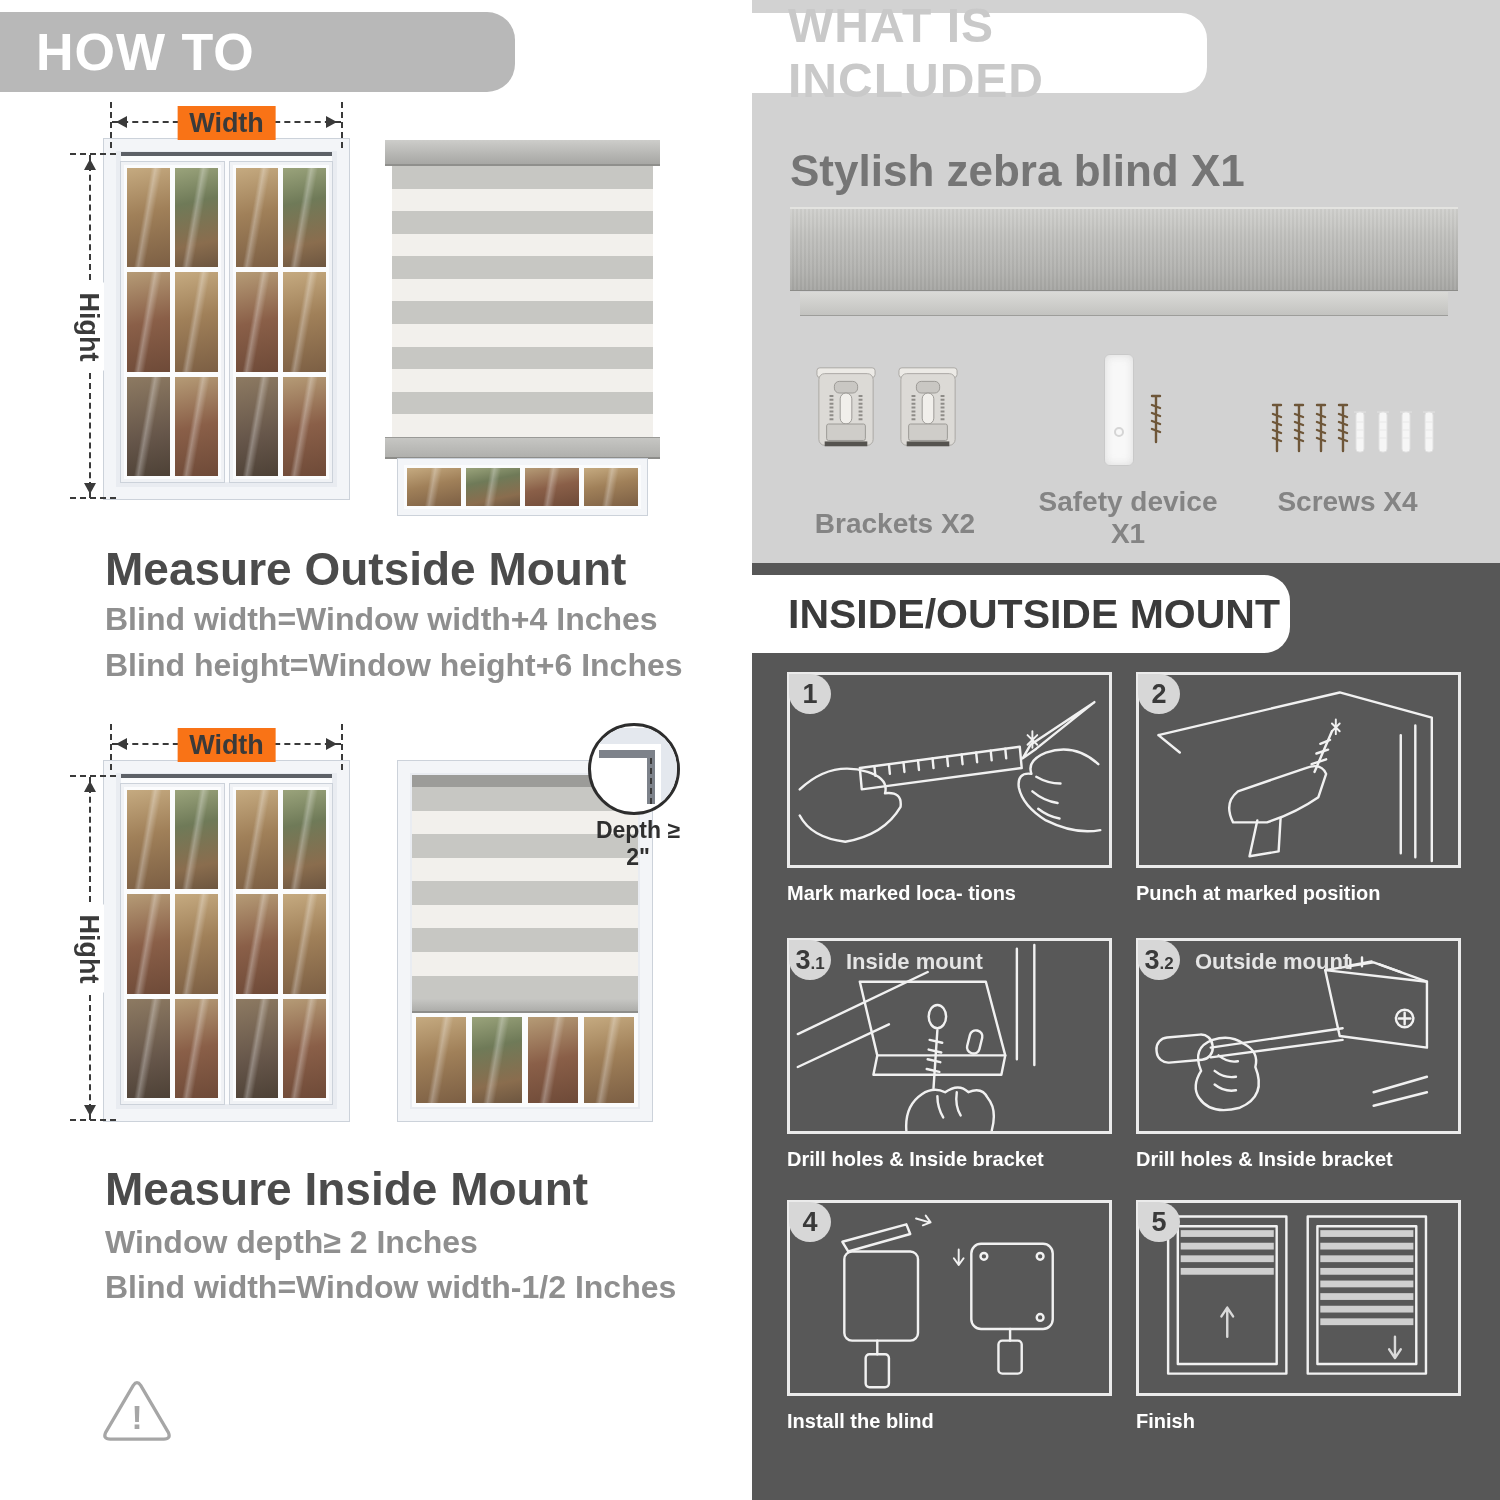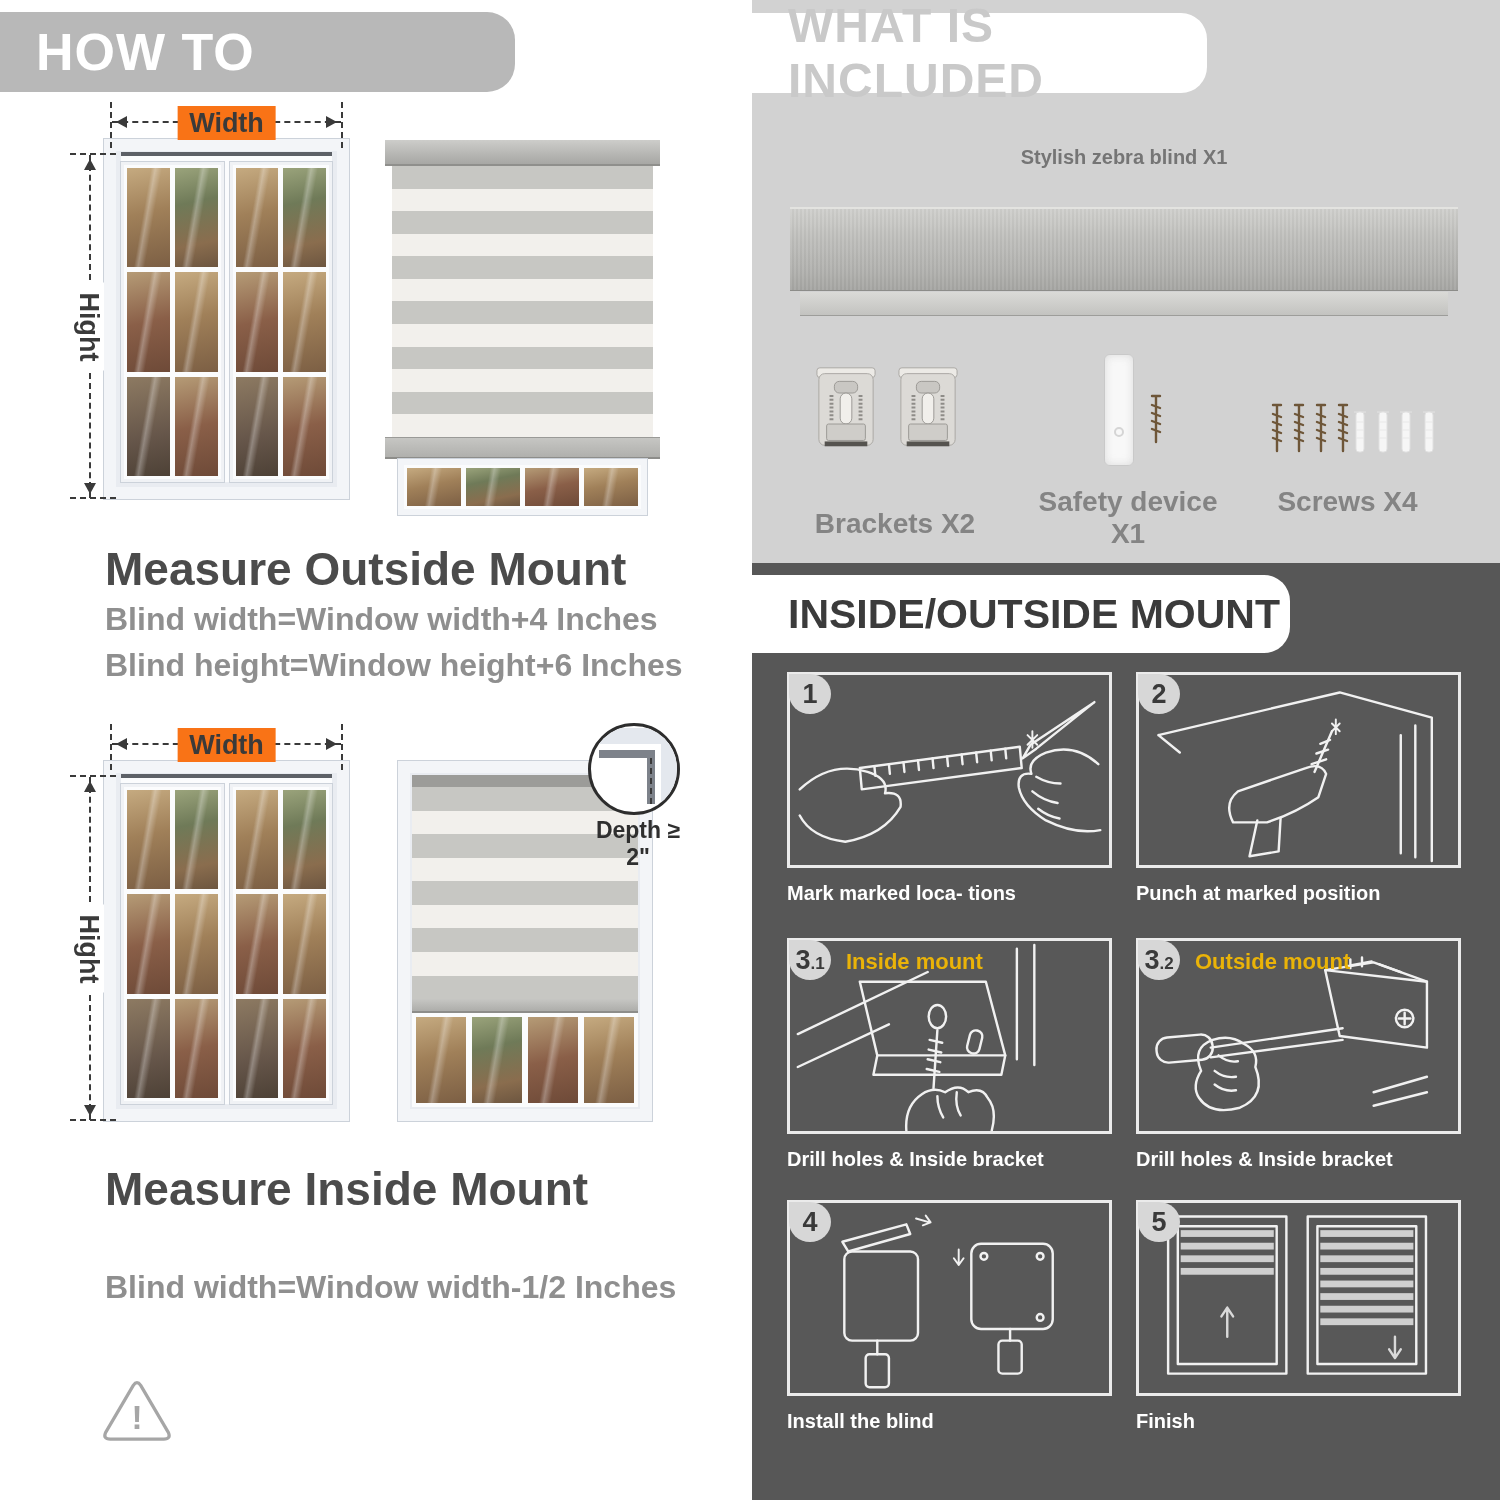--- a/index.html
+++ b/index.html
@@ -80,41 +80,41 @@
   .warn-text{width:525px;font-size:23px;line-height:33px;font-weight:bold;color:#a0a0a0;}
 
   
   .panel-light{left:752px;top:0;width:748px;height:563px;background:#d2d2d2;}
   .panel-dark{left:752px;top:563px;width:748px;height:937px;background:#575757;}
   .title-box{background:#fff;border-radius:0 26px 26px 0;font-weight:bold;display:flex;align-items:center;
              padding-left:36px;}
   .tb1{left:752px;top:13px;width:455px;height:80px;font-size:48px;color:#c9c9c9;letter-spacing:1px;}
   .tb2{left:752px;top:575px;width:538px;height:78px;font-size:41px;color:#3b3b3b;}
 
-  .product-lbl{left:790px;top:146px;width:668px;text-align:center;font-size:20px;font-weight:bold;color:#757575;}
+  .product-lbl{left:790px;top:146px;width:668px;text-align:left;font-size:44px;font-weight:bold;color:#757575;}
   .bar{left:790px;top:207px;width:668px;height:84px;
        background:repeating-linear-gradient(90deg,rgba(255,255,255,.05) 0 2px,rgba(0,0,0,.03) 2px 4px),
                   linear-gradient(180deg,#d0d0cd 0%,#c0c0bd 35%,#b2b2af 75%,#a6a6a3 100%);
        border-top:2px solid #e3e3e0;border-bottom:1px solid #8c8c89;}
   .bar-lip{left:800px;top:292px;width:648px;height:24px;
        background:linear-gradient(180deg,#dadad7,#c3c3c0);border-bottom:1px solid #9d9d9a;}
 
   .item-lbl{font-size:28px;font-weight:bold;color:#848484;text-align:center;}
   .safety-device{left:1104px;top:354px;width:30px;height:112px;background:rgba(255,255,255,.85);
                  border:1px solid #c9c9c9;border-radius:6px;box-shadow:inset 0 0 8px rgba(200,200,200,.6);}
   .sd-hole{position:absolute;left:9px;bottom:28px;width:10px;height:10px;border:2px solid #d5d5d5;border-radius:50%;}
 
   
   .step{width:325px;}
   .step-frame{position:relative;height:196px;border:3px solid #ebebeb;background:#585858;}
   .badge{position:absolute;left:-1px;top:-1px;width:42px;height:40px;background:#d7d7d7;
          border-radius:0 50% 50% 50%;display:flex;align-items:center;justify-content:center;
          color:#3a3a3a;font-weight:bold;font-size:27px;z-index:2;}
   .badge .sub{font-size:17px;margin-top:8px;}
-  .step-title{position:absolute;left:56px;top:8px;color:#eab308;font-weight:bold;font-size:22px;z-index:2;}
+  .step-title{position:absolute;left:56px;top:8px;color:#e5e5e5;font-weight:bold;font-size:22px;z-index:2;}
   .caption{margin-top:14px;color:#fff;font-weight:bold;font-size:20px;white-space:nowrap;}
   .illus{position:absolute;inset:0;}
   .illus svg{width:100%;height:100%;}
   .lineart{stroke:#f1f1f1;stroke-width:2.5;fill:none;stroke-linecap:round;stroke-linejoin:round;}
 </style>
 </head>
 <body>
 
 <div class="canvas">
 
@@ -249,20 +249,21 @@
       </div>
   </div>
   <div class="abs detail-circle" style="left:588px;top:723px;">
     <div class="dc-l1"></div>
     <div class="dc-l2"></div>
     <div class="dc-dash"></div>
   </div>
   <div class="abs depth-lbl" style="left:583px;top:817px;width:110px;">Depth ≥ 2"</div>
 
   <div class="abs sec-heading" style="left:105px;top:1162px;">Measure Inside Mount</div>
+  <div class="abs sec-line" style="left:105px;top:1224px;">Window depth≥ 2 Inches</div>
   <div class="abs sec-line" style="left:105px;top:1269px;">Blind width=Window width-1/2 Inches</div>
 
   <div class="abs" style="left:100px;top:1378px;width:74px;height:70px;">
     <svg viewBox="0 0 80 74">
       <path d="M36 8 Q40 2 44 8 L74 59 Q77 66 69 66 L11 66 Q3 66 6 59 Z" fill="none" stroke="#a6a6a6" stroke-width="3.5" stroke-linejoin="round"></path>
       <text x="40" y="55" font-size="36" font-weight="bold" fill="#a6a6a6" text-anchor="middle" font-family="Liberation Sans,sans-serif">!</text>
     </svg>
   </div>
 
   <div class="abs panel-light"></div>

